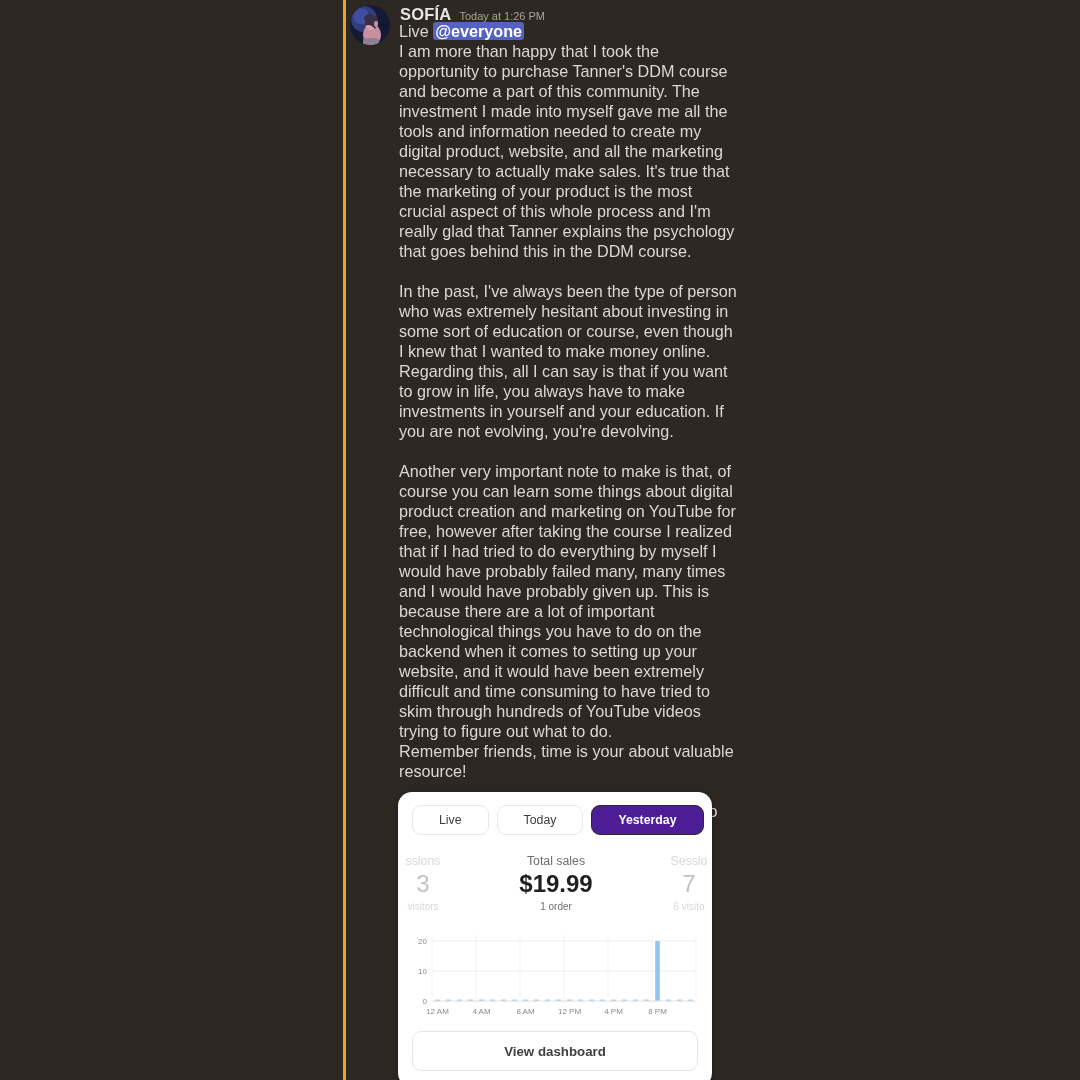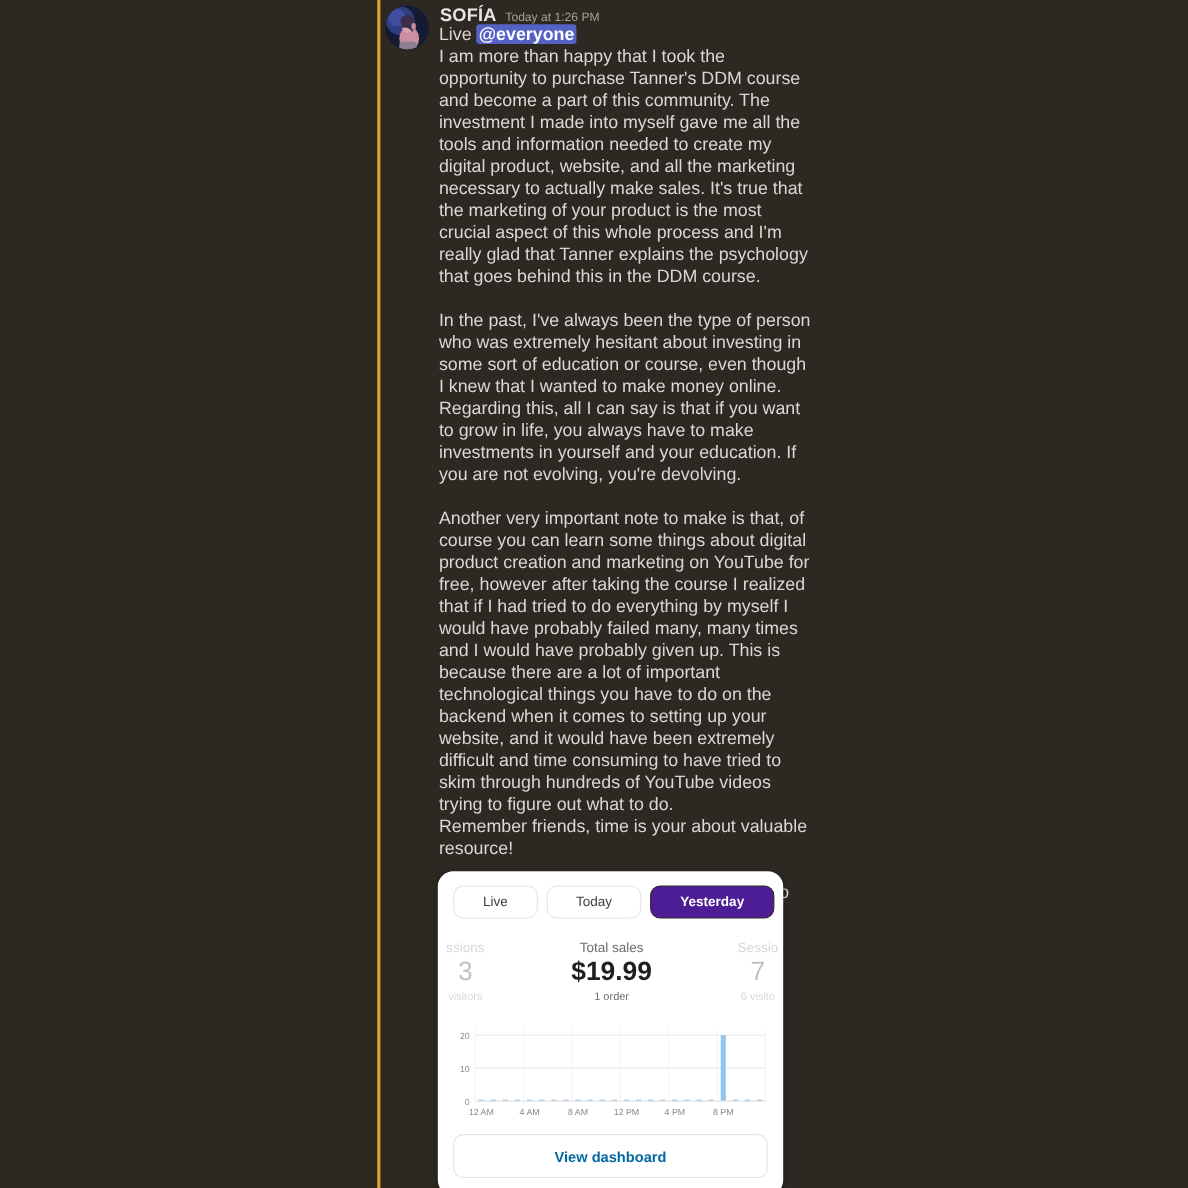--- a/index.html
+++ b/index.html
@@ -203,21 +203,21 @@
   .view-btn-wrap { padding: 10px 14px 16px 14px; }
   .view-btn {
     border: 1px solid #e4e4e4;
     border-radius: 9px;
     height: 38px;
     display: flex;
     align-items: center;
     justify-content: center;
     font-size: 13.3px;
     font-weight: bold;
-    color: #0369a1;
+    color: #404040;
     background: #fff;
   }
 </style>
 </head>
 <body>
 
 <div id="stage">
 
   <div class="accent-bar"></div>
 

